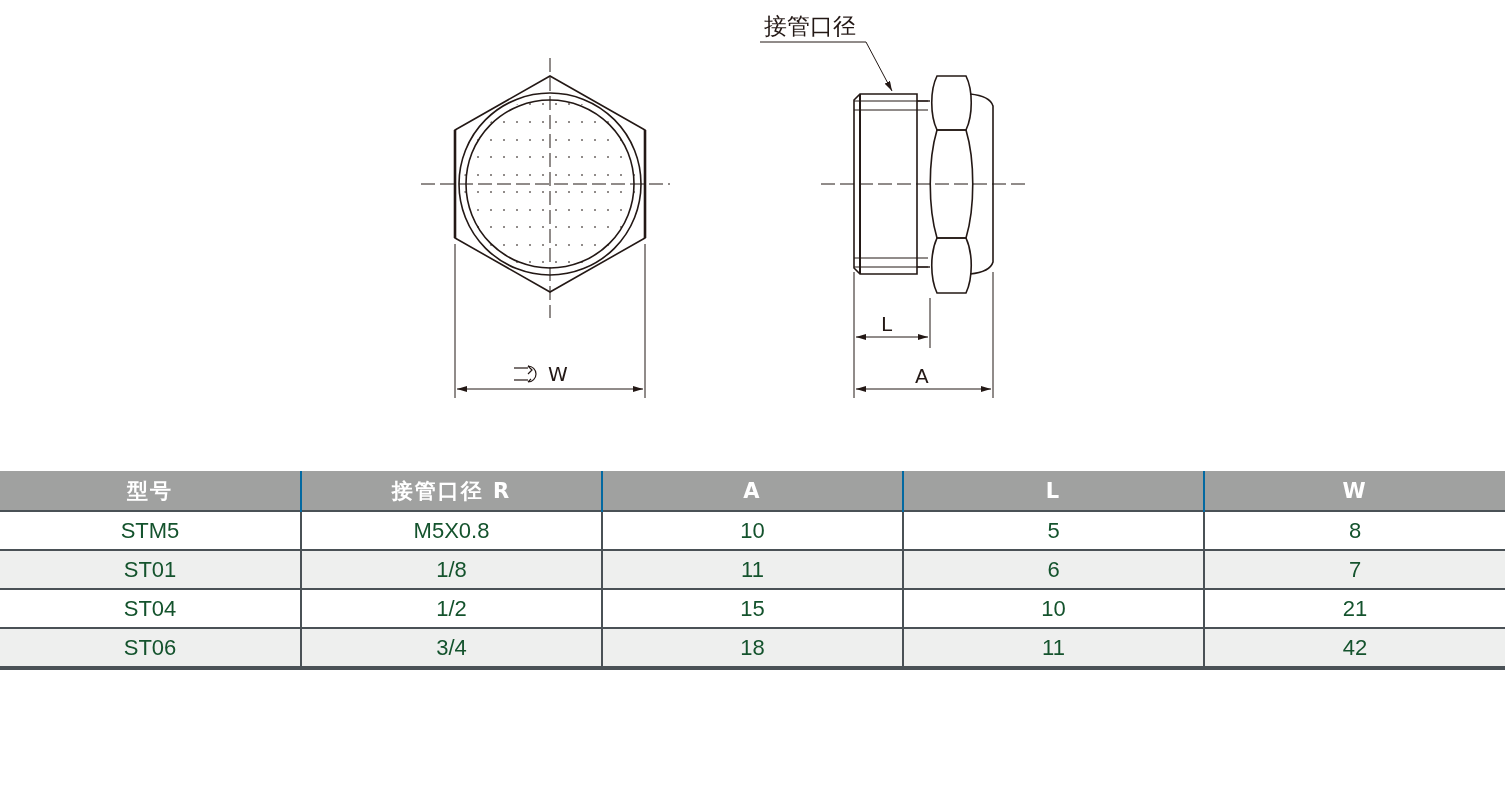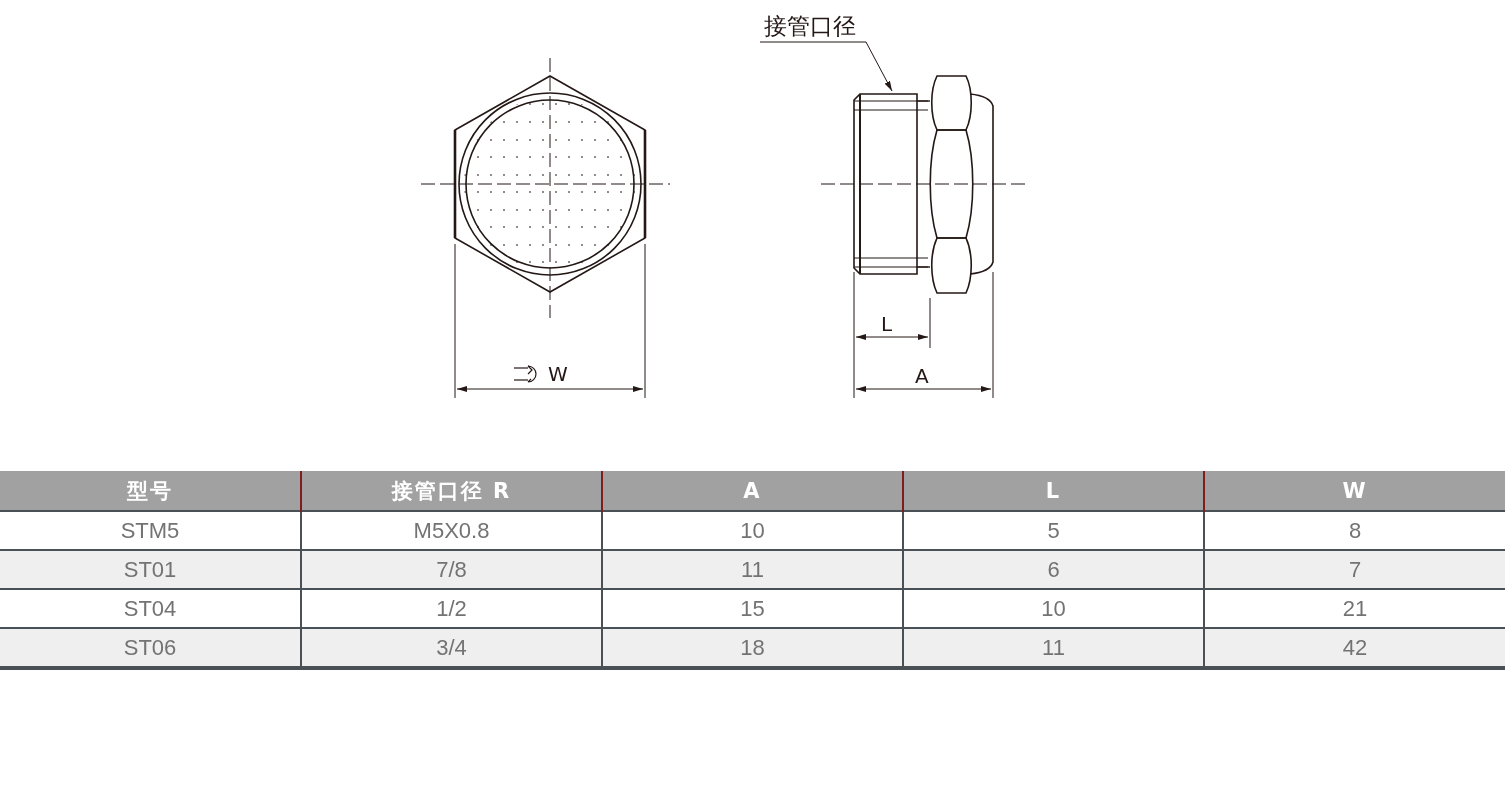--- a/index.html
+++ b/index.html
@@ -5,24 +5,24 @@
   html, body { margin: 0; padding: 0; background: #ffffff; }
   body { width: 1505px; height: 788px; position: relative; overflow: hidden;
          font-family: "Liberation Sans", "DejaVu Sans", sans-serif; color: #231815; }
   #drawing { position: absolute; left: 0; top: 0; width: 1505px; height: 470px; }
   #drawing text { font-family: "DejaVu Sans", "Liberation Sans", sans-serif; fill: #231815; }
   #spec-table { position: absolute; left: 0; top: 471px; width: 1505px;
                 border-collapse: collapse; table-layout: fixed; }
   #spec-table th { background: #a0a1a0; color: #ffffff; height: 39px; font-size: 21px;
                    font-weight: bold; text-align: center; padding: 0;
                    font-family: "DejaVu Sans", "Liberation Sans", sans-serif;
-                   border-left: 2px solid #7f1d1d; letter-spacing: 2px; }
+                   border-left: 2px solid #0369a1; letter-spacing: 2px; }
   #spec-table th:first-child { border-left: none; }
   #spec-table td { height: 37px; font-size: 22px; text-align: center; padding: 0;
-                   border-top: 2px solid #4a5156; border-left: 2px solid #4a5156; color: #737373; }
+                   border-top: 2px solid #4a5156; border-left: 2px solid #4a5156; color: #14532d; }
   #spec-table td:first-child { border-left: none; }
   #spec-table tr.alt td { background: #eeefee; }
   #spec-table tr:last-child td { border-bottom: 4px solid #4a5156; }
 </style>
 </head>
 <body>
 
 <svg id="drawing" viewBox="0 0 1505 470" xmlns="http://www.w3.org/2000/svg">
   <defs>
     <marker id="arr" viewBox="0 0 10 6" refX="10" refY="3" markerWidth="10" markerHeight="6" orient="auto-start-reverse">
@@ -109,21 +109,21 @@
   <tbody>
     <tr>
       <td>STM5</td>
       <td>M5X0.8</td>
       <td>10</td>
       <td>5</td>
       <td>8</td>
     </tr>
     <tr class="alt">
       <td>ST01</td>
-      <td>7/8</td>
+      <td>1/8</td>
       <td>11</td>
       <td>6</td>
       <td>7</td>
     </tr>
     <tr>
       <td>ST04</td>
       <td>1/2</td>
       <td>15</td>
       <td>10</td>
       <td>21</td>

